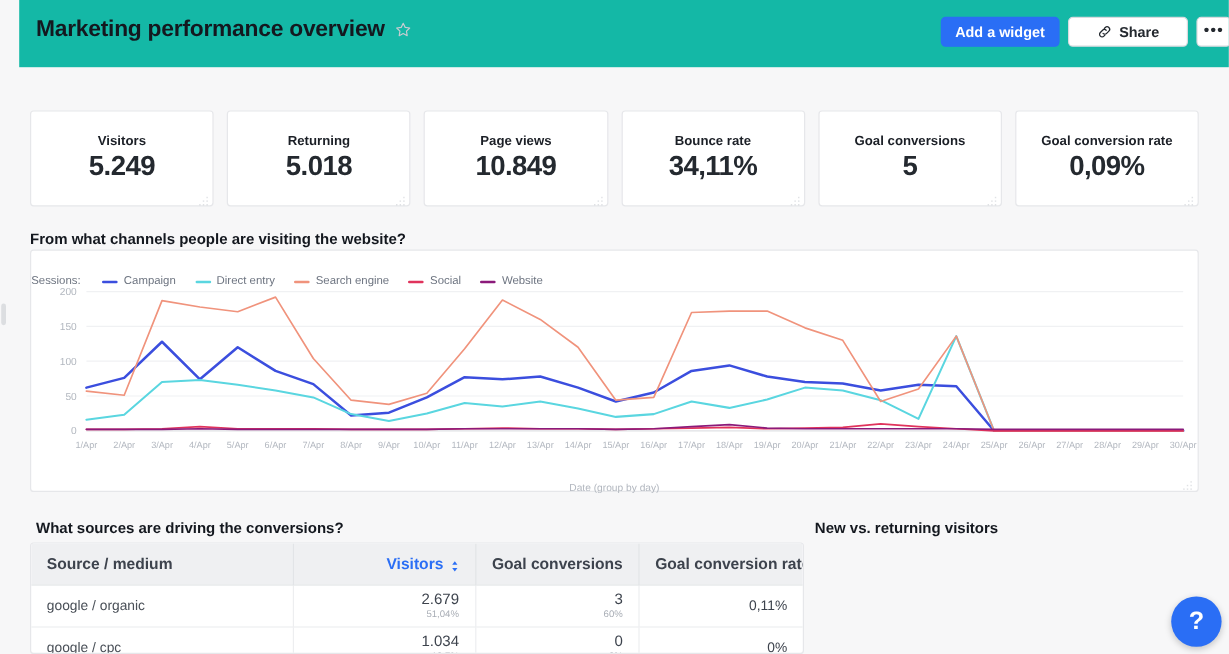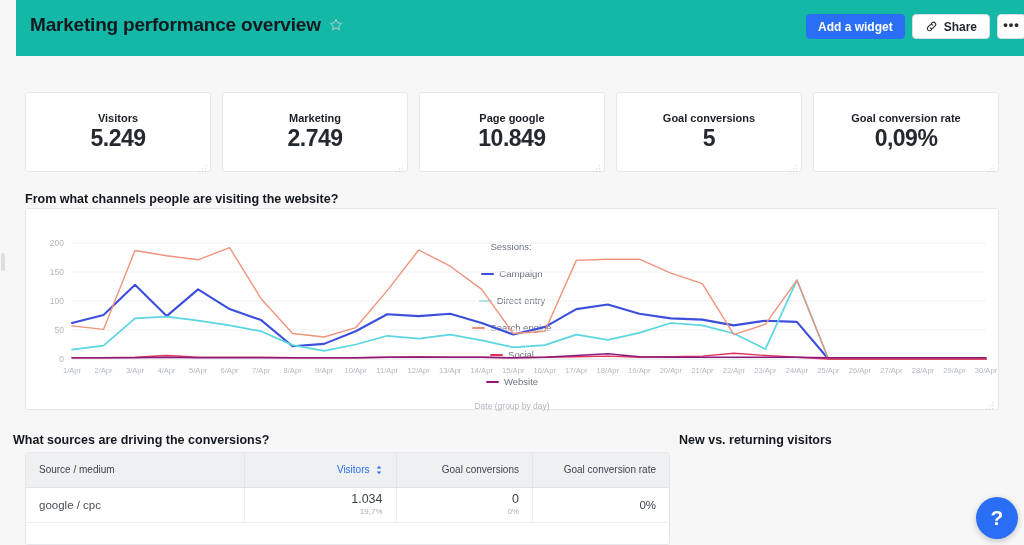--- a/index.html
+++ b/index.html
@@ -29,21 +29,21 @@
     position: absolute; right: 14px; top: 14px;
     display: flex; align-items: flex-start; gap: 7px;
   }
   .btn {
     height: 25px; border-radius: 4px; font-size: 12px; font-weight: 700;
     display: flex; align-items: center; justify-content: center;
     cursor: pointer; white-space: nowrap;
   }
   .btn-primary { background: #2a6ef5; color: #fff; padding: 0 11px; border: 1px solid #2a6ef5; }
   .btn-default {
-    background: #fff; color: #24292f; padding: 0 12px;
+    background: #fff; color: #24292f; padding: 0 23px;
     border: 1px solid #d8dade; gap: 6px; font-weight: 600;
   }
   .btn-icon-only {
     background: #fff; color: #24292f; width: 29px;
     border: 1px solid #d8dade; letter-spacing: 1px; font-size: 13px;
     padding-bottom: 4px;
   }
   .link-icon { width: 13px; height: 13px; display: block; }
 
   
@@ -64,44 +64,44 @@
   
   .section-title { font-size: 12.5px; font-weight: 700; color: #14181f; }
 
   
   .chart-title { position: absolute; left: 25px; top: 192px; }
   .chart-panel {
     position: absolute; left: 25px; top: 208px; width: 974px; height: 202px;
     background: #fff; border: 1px solid #e6e7ea; border-radius: 3px;
   }
   .legend {
-    position: absolute; left: 0; top: 32px; width: 100%;
+    position: absolute; left: 0; top: 20px; width: 100%;
     display: flex; align-items: center; justify-content: flex-start; gap: 16px;
-    font-size: 9.5px; color: #6d7480; flex-direction: column;
+    font-size: 9.5px; color: #6d7480;
   }
   .legend-title { color: #6d7480; margin-right: 2px; }
   .legend-item { display: flex; align-items: center; gap: 5px; }
   .legend-dash { width: 13px; height: 2px; border-radius: 2px; display: block; }
   .plot { position: absolute; left: 0; top: 26px; width: 974px; height: 146px; }
   .plot svg { display: block; }
   .x-axis-title {
     position: absolute; left: 0; top: 164px; width: 100%;
     text-align: center; font-size: 8.5px; color: #b2b7bf; margin-top: 28px;
   }
 
   
-  .table-title { position: absolute; left: 13px; top: 433px; }
+  .table-title { position: absolute; left: 30px; top: 433px; }
   .table-panel {
     position: absolute; left: 25px; top: 452px; width: 645px; height: 93px;
     background: #fff; border: 1px solid #e6e7ea; border-radius: 3px;
     overflow: hidden;
   }
   table { width: 100%; border-collapse: collapse; table-layout: fixed; }
   thead th {
-    background: #eff0f2; height: 34px; font-size: 10px; font-weight: 400;
+    background: #eff0f2; height: 34px; font-size: 13px; font-weight: 700;
     color: #3d434d; padding: 0 13px; border-right: 1px solid #e2e4e7;
     border-bottom: 1px solid #e2e4e7; text-align: right; white-space: nowrap;
   }
   thead th.col-source { text-align: left; width: 218px; }
   thead th.col-visitors { width: 152px; color: #2a6ef5; }
   thead th:last-child { border-right: none; }
   .th-inner { display: flex; align-items: center; justify-content: flex-end; gap: 5px; }
   .sort-icon { width: 8px; height: 10px; display: block; }
   tbody td {
     height: 35px; padding: 0 13px; font-size: 11.5px; color: #3d434d;
@@ -174,38 +174,54 @@
               <rect x="7" y="4" width="1.2" height="1.2"></rect>
               <rect x="4" y="4" width="1.2" height="1.2"></rect>
               <rect x="7" y="7" width="1.2" height="1.2"></rect>
               <rect x="4" y="7" width="1.2" height="1.2"></rect>
               <rect x="1" y="7" width="1.2" height="1.2"></rect>
             </g>
         </svg>
       </span>
     </div>
     <div class="kpi-card">
-      <span class="kpi-label">Marketing</span>
-      <span class="kpi-value">2.749</span>
-      <span class="grip">
-        <svg viewBox="0 0 9 9" width="9" height="9">
-          <g fill="#c2c6cc">
-              <rect x="7" y="1" width="1.2" height="1.2"></rect>
-              <rect x="7" y="4" width="1.2" height="1.2"></rect>
-              <rect x="4" y="4" width="1.2" height="1.2"></rect>
-              <rect x="7" y="7" width="1.2" height="1.2"></rect>
-              <rect x="4" y="7" width="1.2" height="1.2"></rect>
-              <rect x="1" y="7" width="1.2" height="1.2"></rect>
-            </g>
-        </svg>
-      </span>
-    </div>
-    <div class="kpi-card">
-      <span class="kpi-label">Page google</span>
+      <span class="kpi-label">Returning</span>
+      <span class="kpi-value">5.018</span>
+      <span class="grip">
+        <svg viewBox="0 0 9 9" width="9" height="9">
+          <g fill="#c2c6cc">
+              <rect x="7" y="1" width="1.2" height="1.2"></rect>
+              <rect x="7" y="4" width="1.2" height="1.2"></rect>
+              <rect x="4" y="4" width="1.2" height="1.2"></rect>
+              <rect x="7" y="7" width="1.2" height="1.2"></rect>
+              <rect x="4" y="7" width="1.2" height="1.2"></rect>
+              <rect x="1" y="7" width="1.2" height="1.2"></rect>
+            </g>
+        </svg>
+      </span>
+    </div>
+    <div class="kpi-card">
+      <span class="kpi-label">Page views</span>
       <span class="kpi-value">10.849</span>
+      <span class="grip">
+        <svg viewBox="0 0 9 9" width="9" height="9">
+          <g fill="#c2c6cc">
+              <rect x="7" y="1" width="1.2" height="1.2"></rect>
+              <rect x="7" y="4" width="1.2" height="1.2"></rect>
+              <rect x="4" y="4" width="1.2" height="1.2"></rect>
+              <rect x="7" y="7" width="1.2" height="1.2"></rect>
+              <rect x="4" y="7" width="1.2" height="1.2"></rect>
+              <rect x="1" y="7" width="1.2" height="1.2"></rect>
+            </g>
+        </svg>
+      </span>
+    </div>
+    <div class="kpi-card">
+      <span class="kpi-label">Bounce rate</span>
+      <span class="kpi-value">34,11%</span>
       <span class="grip">
         <svg viewBox="0 0 9 9" width="9" height="9">
           <g fill="#c2c6cc">
               <rect x="7" y="1" width="1.2" height="1.2"></rect>
               <rect x="7" y="4" width="1.2" height="1.2"></rect>
               <rect x="4" y="4" width="1.2" height="1.2"></rect>
               <rect x="7" y="7" width="1.2" height="1.2"></rect>
               <rect x="4" y="7" width="1.2" height="1.2"></rect>
               <rect x="1" y="7" width="1.2" height="1.2"></rect>
             </g>
@@ -356,20 +372,32 @@
                 </svg>
               </span>
             </span>
           </th>
           <th>Goal conversions</th>
           <th>Goal conversion rate</th>
         </tr>
       </thead>
       <tbody>
         <tr>
+          <td class="col-source">google / organic</td>
+          <td>
+            <span class="cell-main">2.679</span>
+            <span class="cell-sub">51,04%</span>
+          </td>
+          <td>
+            <span class="cell-main">3</span>
+            <span class="cell-sub">60%</span>
+          </td>
+          <td>0,11%</td>
+        </tr>
+        <tr>
           <td class="col-source">google / cpc</td>
           <td>
             <span class="cell-main">1.034</span>
             <span class="cell-sub">19,7%</span>
           </td>
           <td>
             <span class="cell-main">0</span>
             <span class="cell-sub">0%</span>
           </td>
           <td>0%</td>

